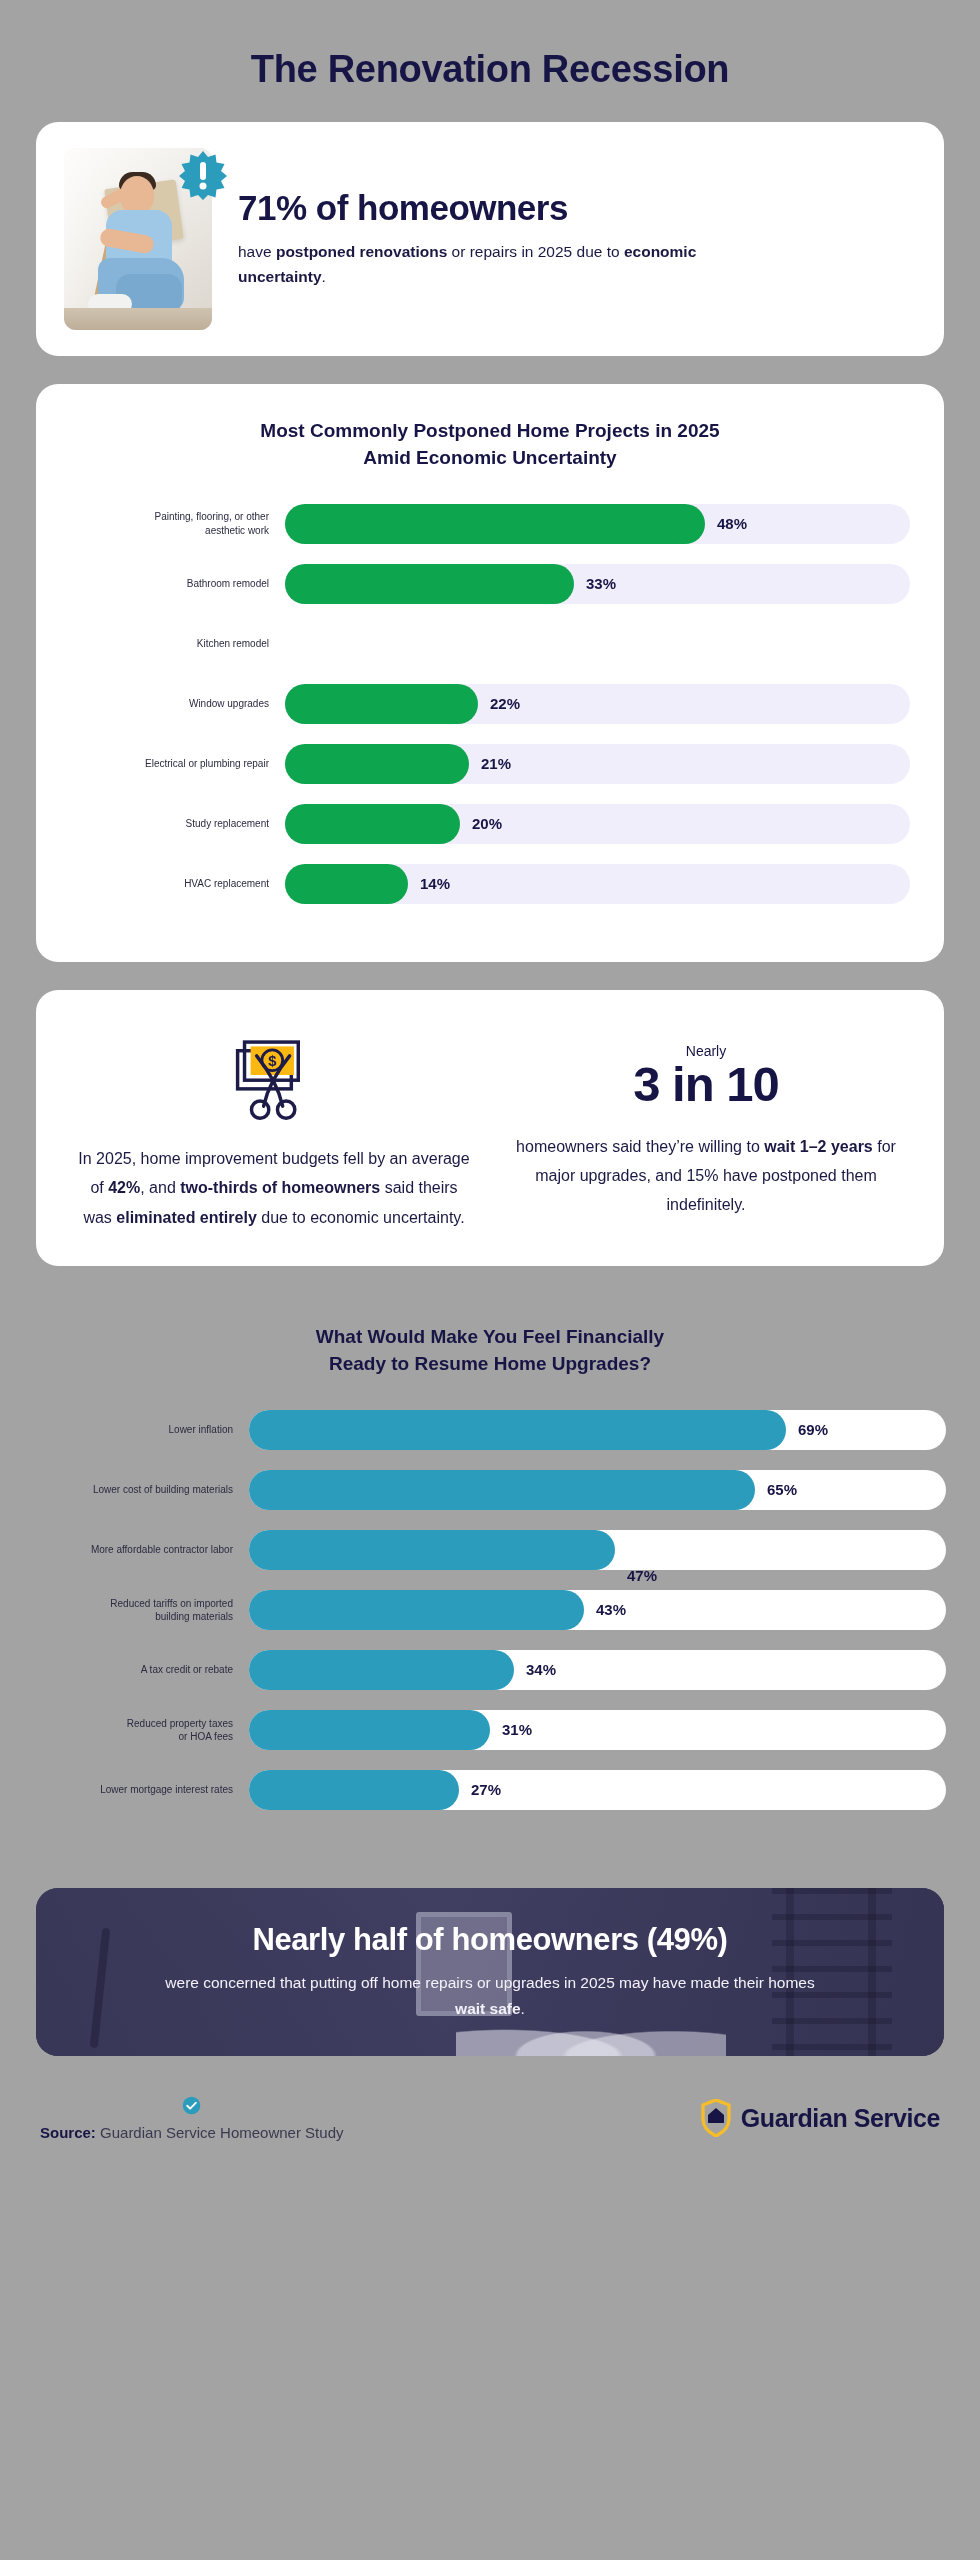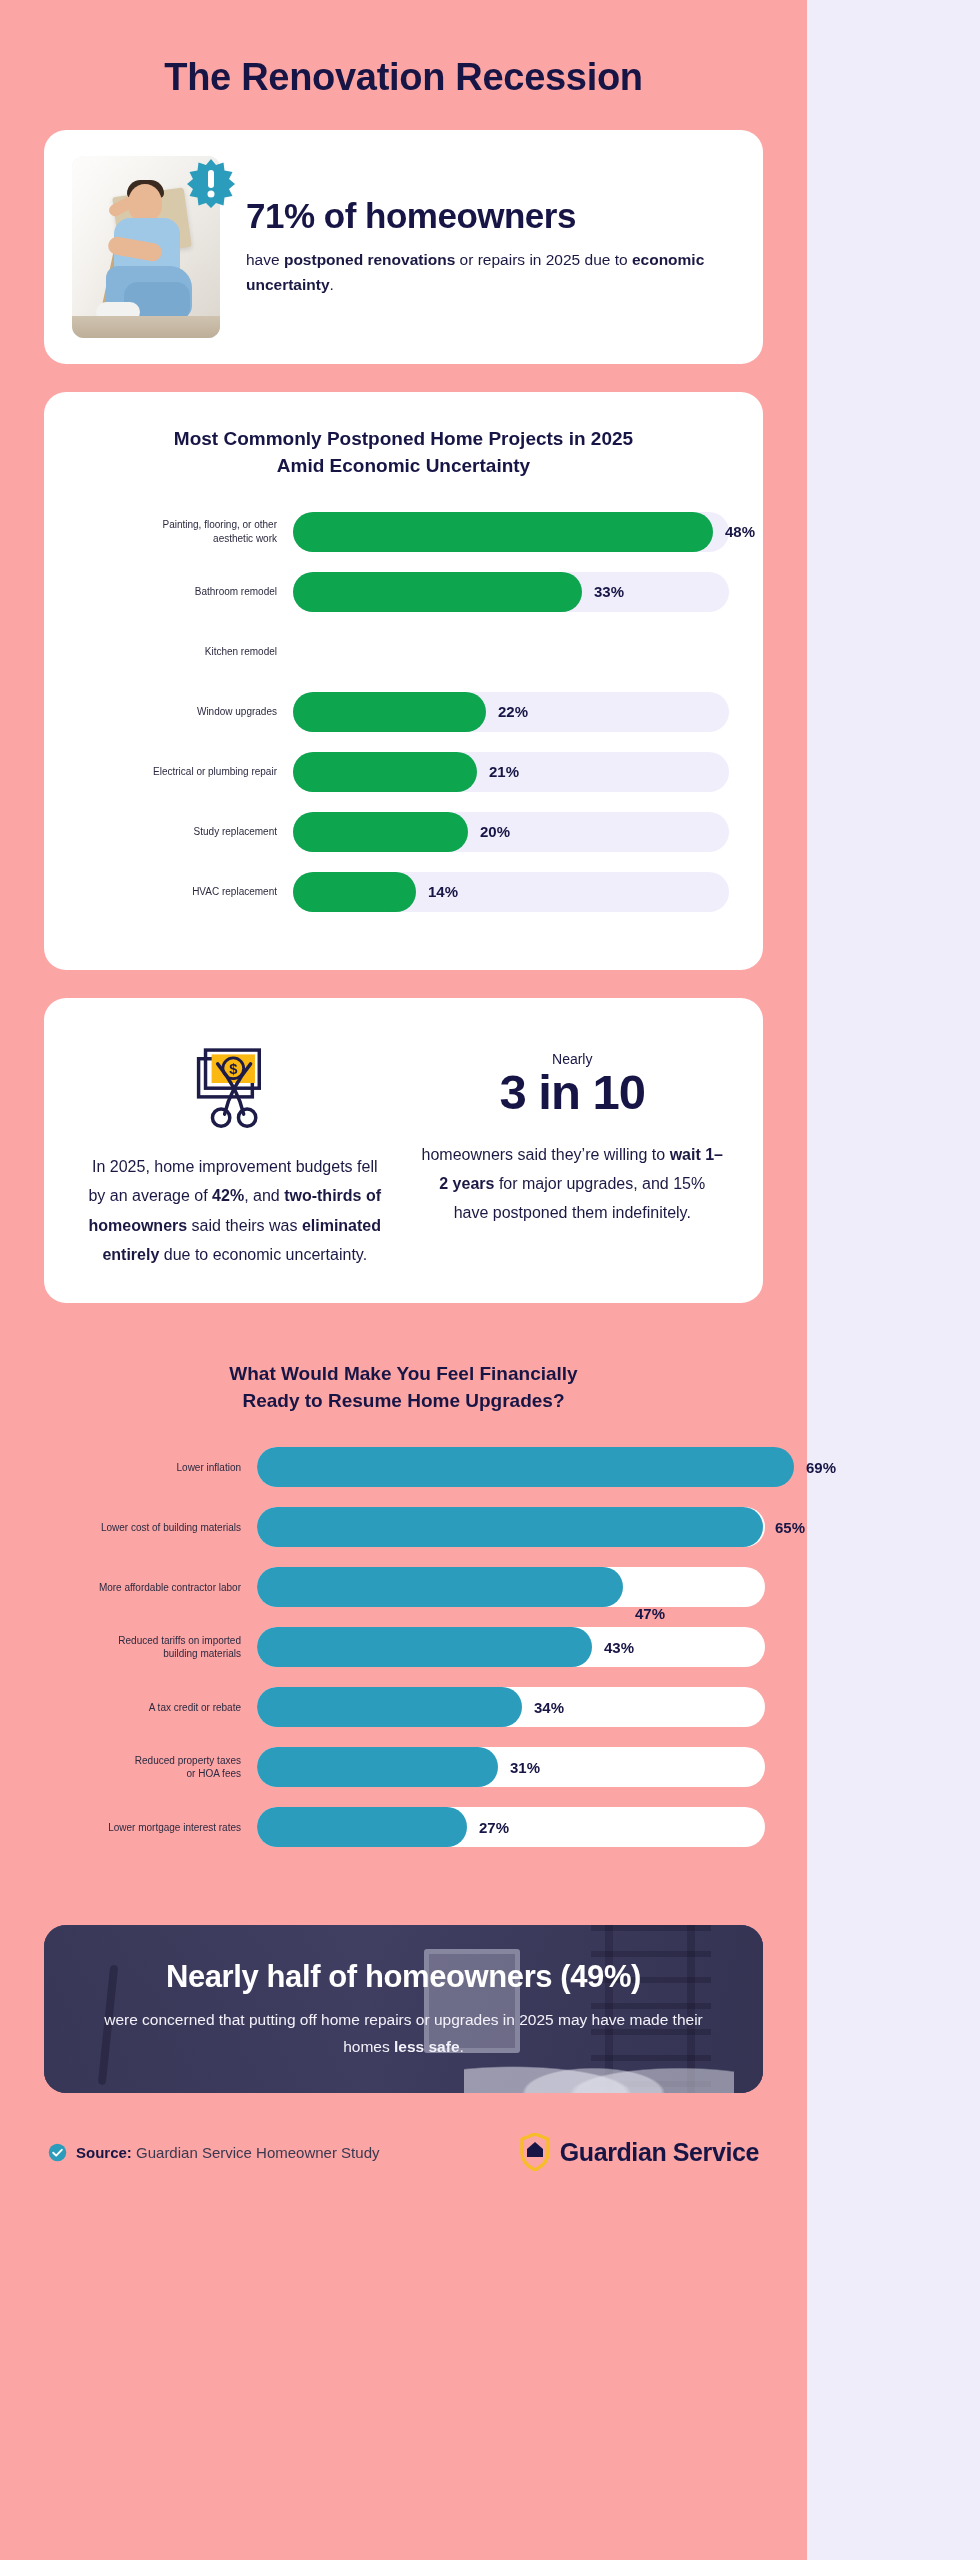--- a/index.html
+++ b/index.html
@@ -8,24 +8,24 @@
     background: #efedfa;
     font-family: "Liberation Sans", sans-serif;
   }
   body {
     width: 980px;
     min-height: 2560px;
     position: relative;
     overflow: hidden;
   }
   .page {
-    width: 807px;
+    width: 980px;
     min-height: 2560px;
-    background: #fca5a5;
-    padding: 8px;
+    background: #a3a3a3;
+    padding: 0;
     position: relative;
   }
 
   
   .main-title {
     text-align: center;
     font-size: 38px;
     font-weight: 700;
     color: #171545;
     letter-spacing: -0.3px;
@@ -292,21 +292,21 @@
   .dc-sub b { font-weight: 700; }
 
   
   .footer {
     margin: 0 36px;
     padding: 40px 4px 34px 4px;
     display: flex;
     align-items: center;
     justify-content: space-between;
   }
-  .src { display: flex; align-items: center; gap: 9px; }
+  .src { display: flex; align-items: center; gap: 9px; flex-direction: column; }
   .src-text { font-size: 15px; color: #3a3950; }
   .src-text b { font-weight: 700; color: #171545; }
   .logo { display: flex; align-items: center; gap: 10px; }
   .logo-word {
     font-size: 25px; font-weight: 700; color: #171545; letter-spacing: -0.4px;
   }
 </style>
 </head>
 <body>
 
@@ -474,21 +474,21 @@
 
   <div class="dark-callout">
     <div class="dc-bg">
       <div class="dc-win"></div>
       <div class="dc-ladder"></div>
       <div class="dc-pole"></div>
       <div class="dc-bags"></div>
     </div>
     <div class="dc-inner">
       <div class="dc-head">Nearly half of homeowners (49%)</div>
-      <div class="dc-sub">were concerned that putting off home repairs or upgrades in 2025 may have made their homes <b>less safe</b>.</div>
+      <div class="dc-sub">were concerned that putting off home repairs or upgrades in 2025 may have made their homes <b>wait safe</b>.</div>
     </div>
   </div>
 
   <div class="footer">
     <div class="src">
       <svg width="19" height="19" viewBox="0 0 24 24">
         <circle cx="12" cy="12" r="11" fill="#2b9cbc"></circle>
         <path d="M6.6 12.3 L10.3 16 L17.4 8.6" fill="none" stroke="#ffffff" stroke-width="2.4" stroke-linecap="round" stroke-linejoin="round"></path>
       </svg>
       <div class="src-text"><b>Source:</b><span> Guardian Service Homeowner Study</span></div>

